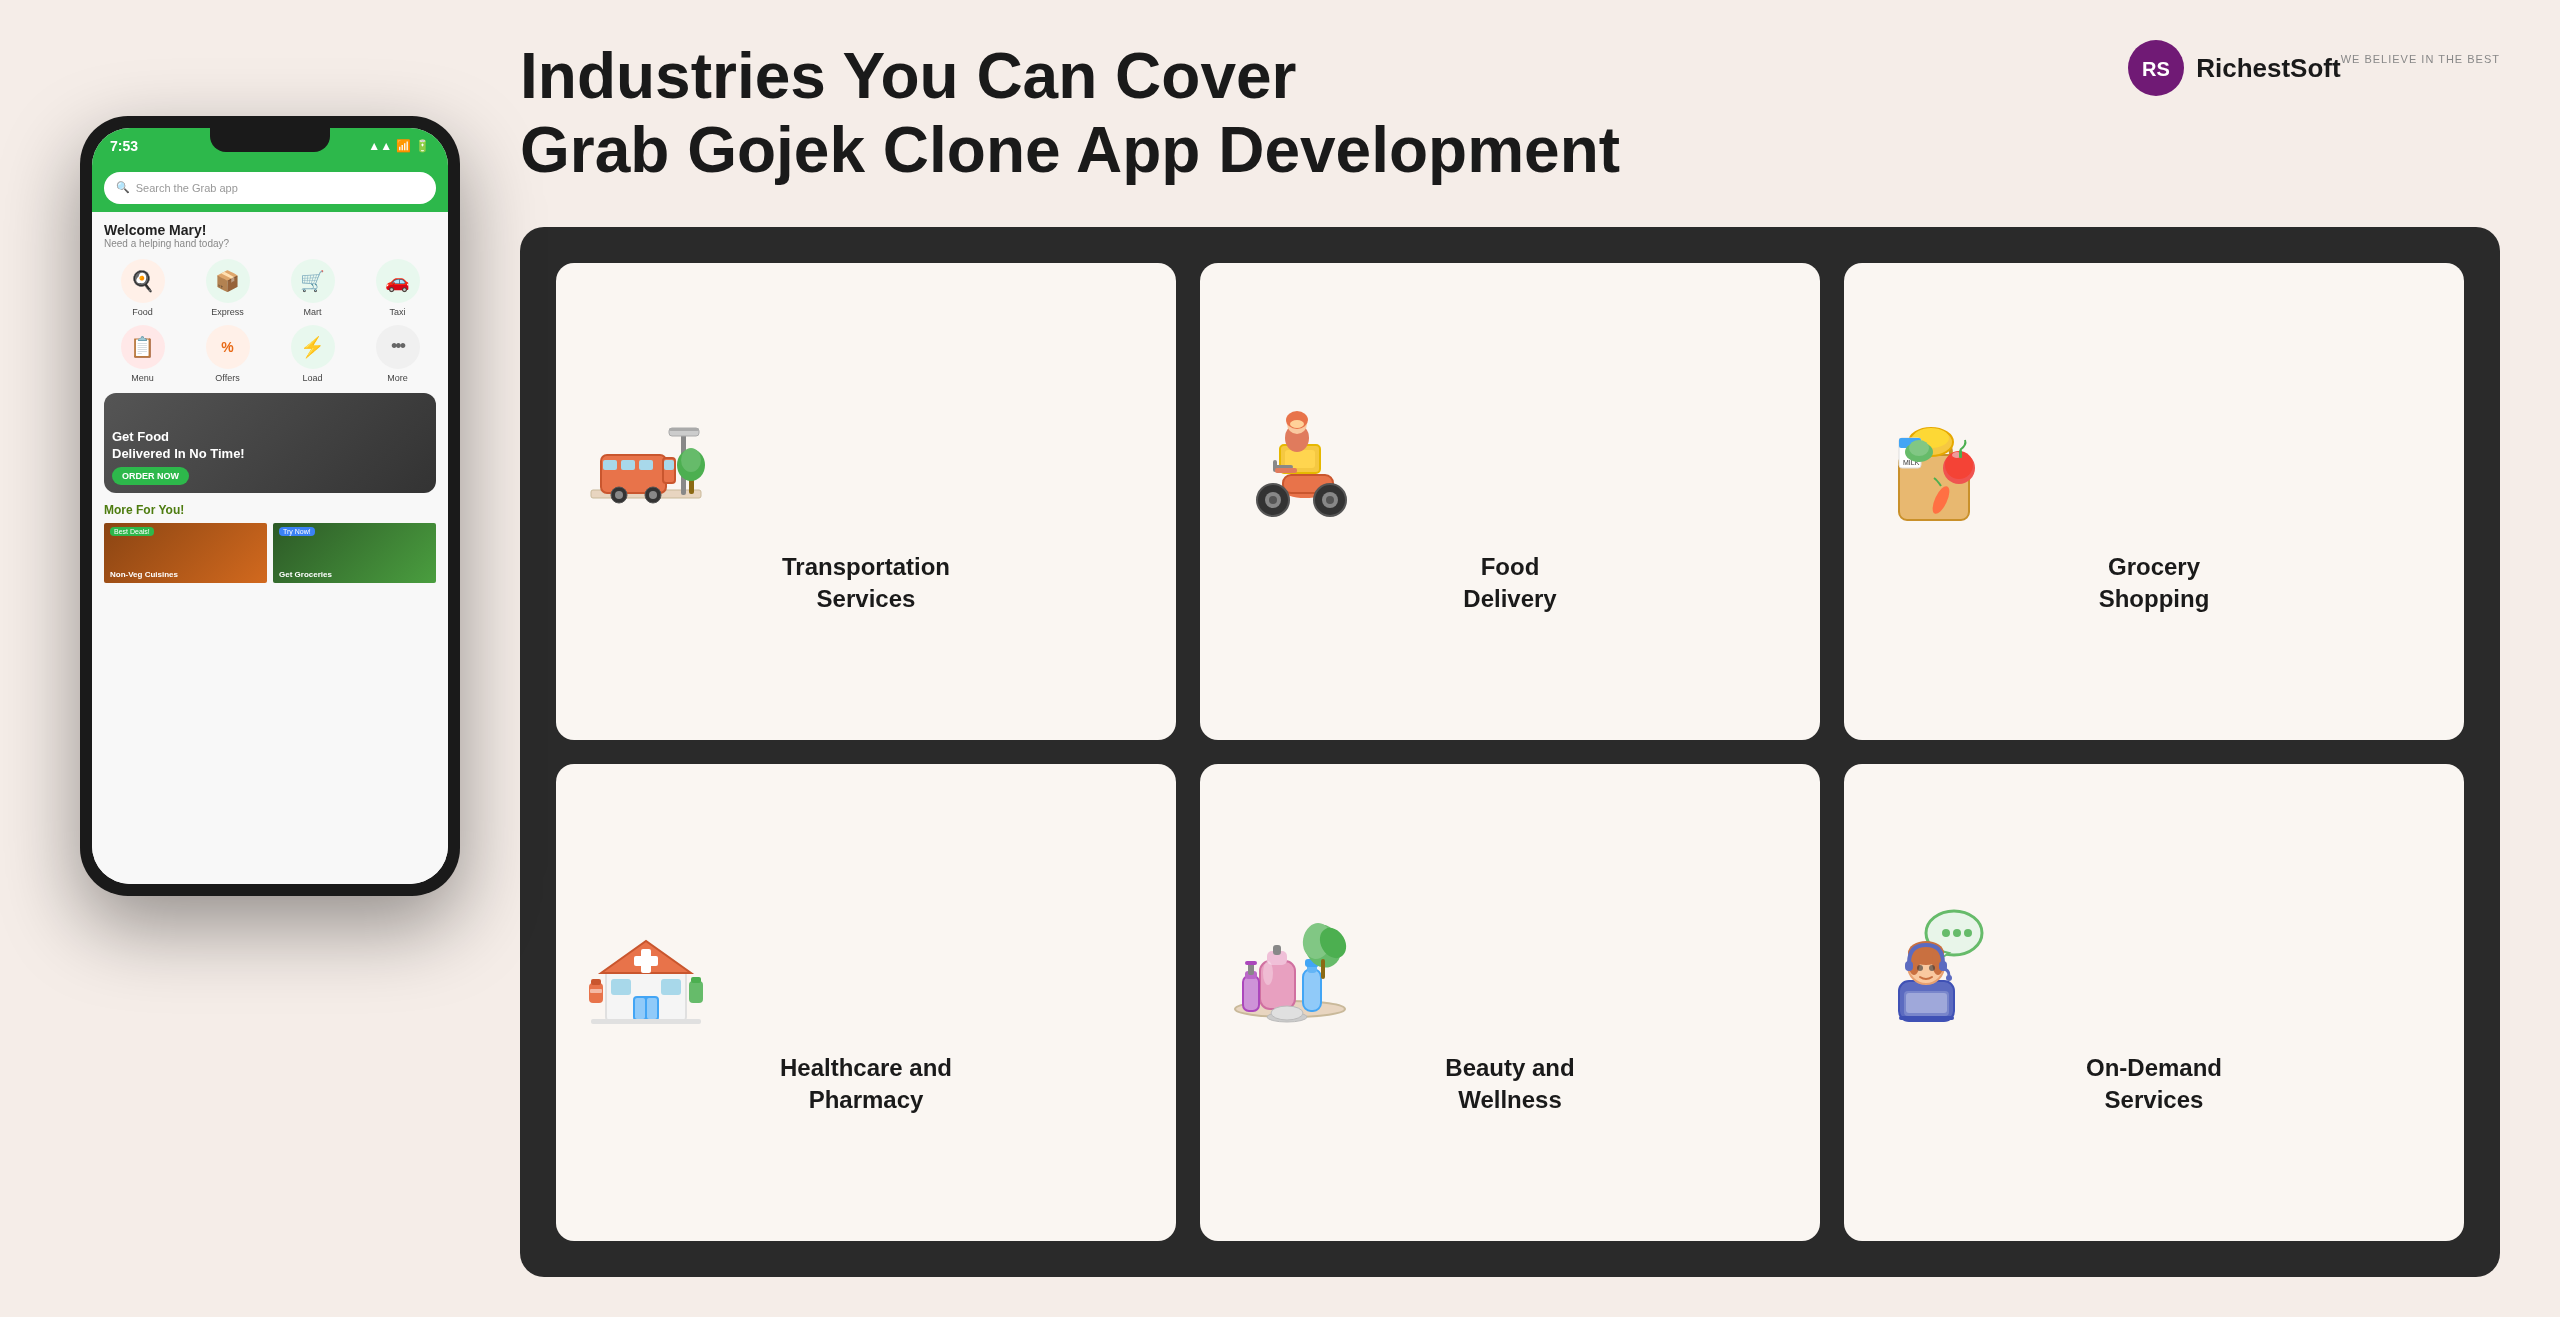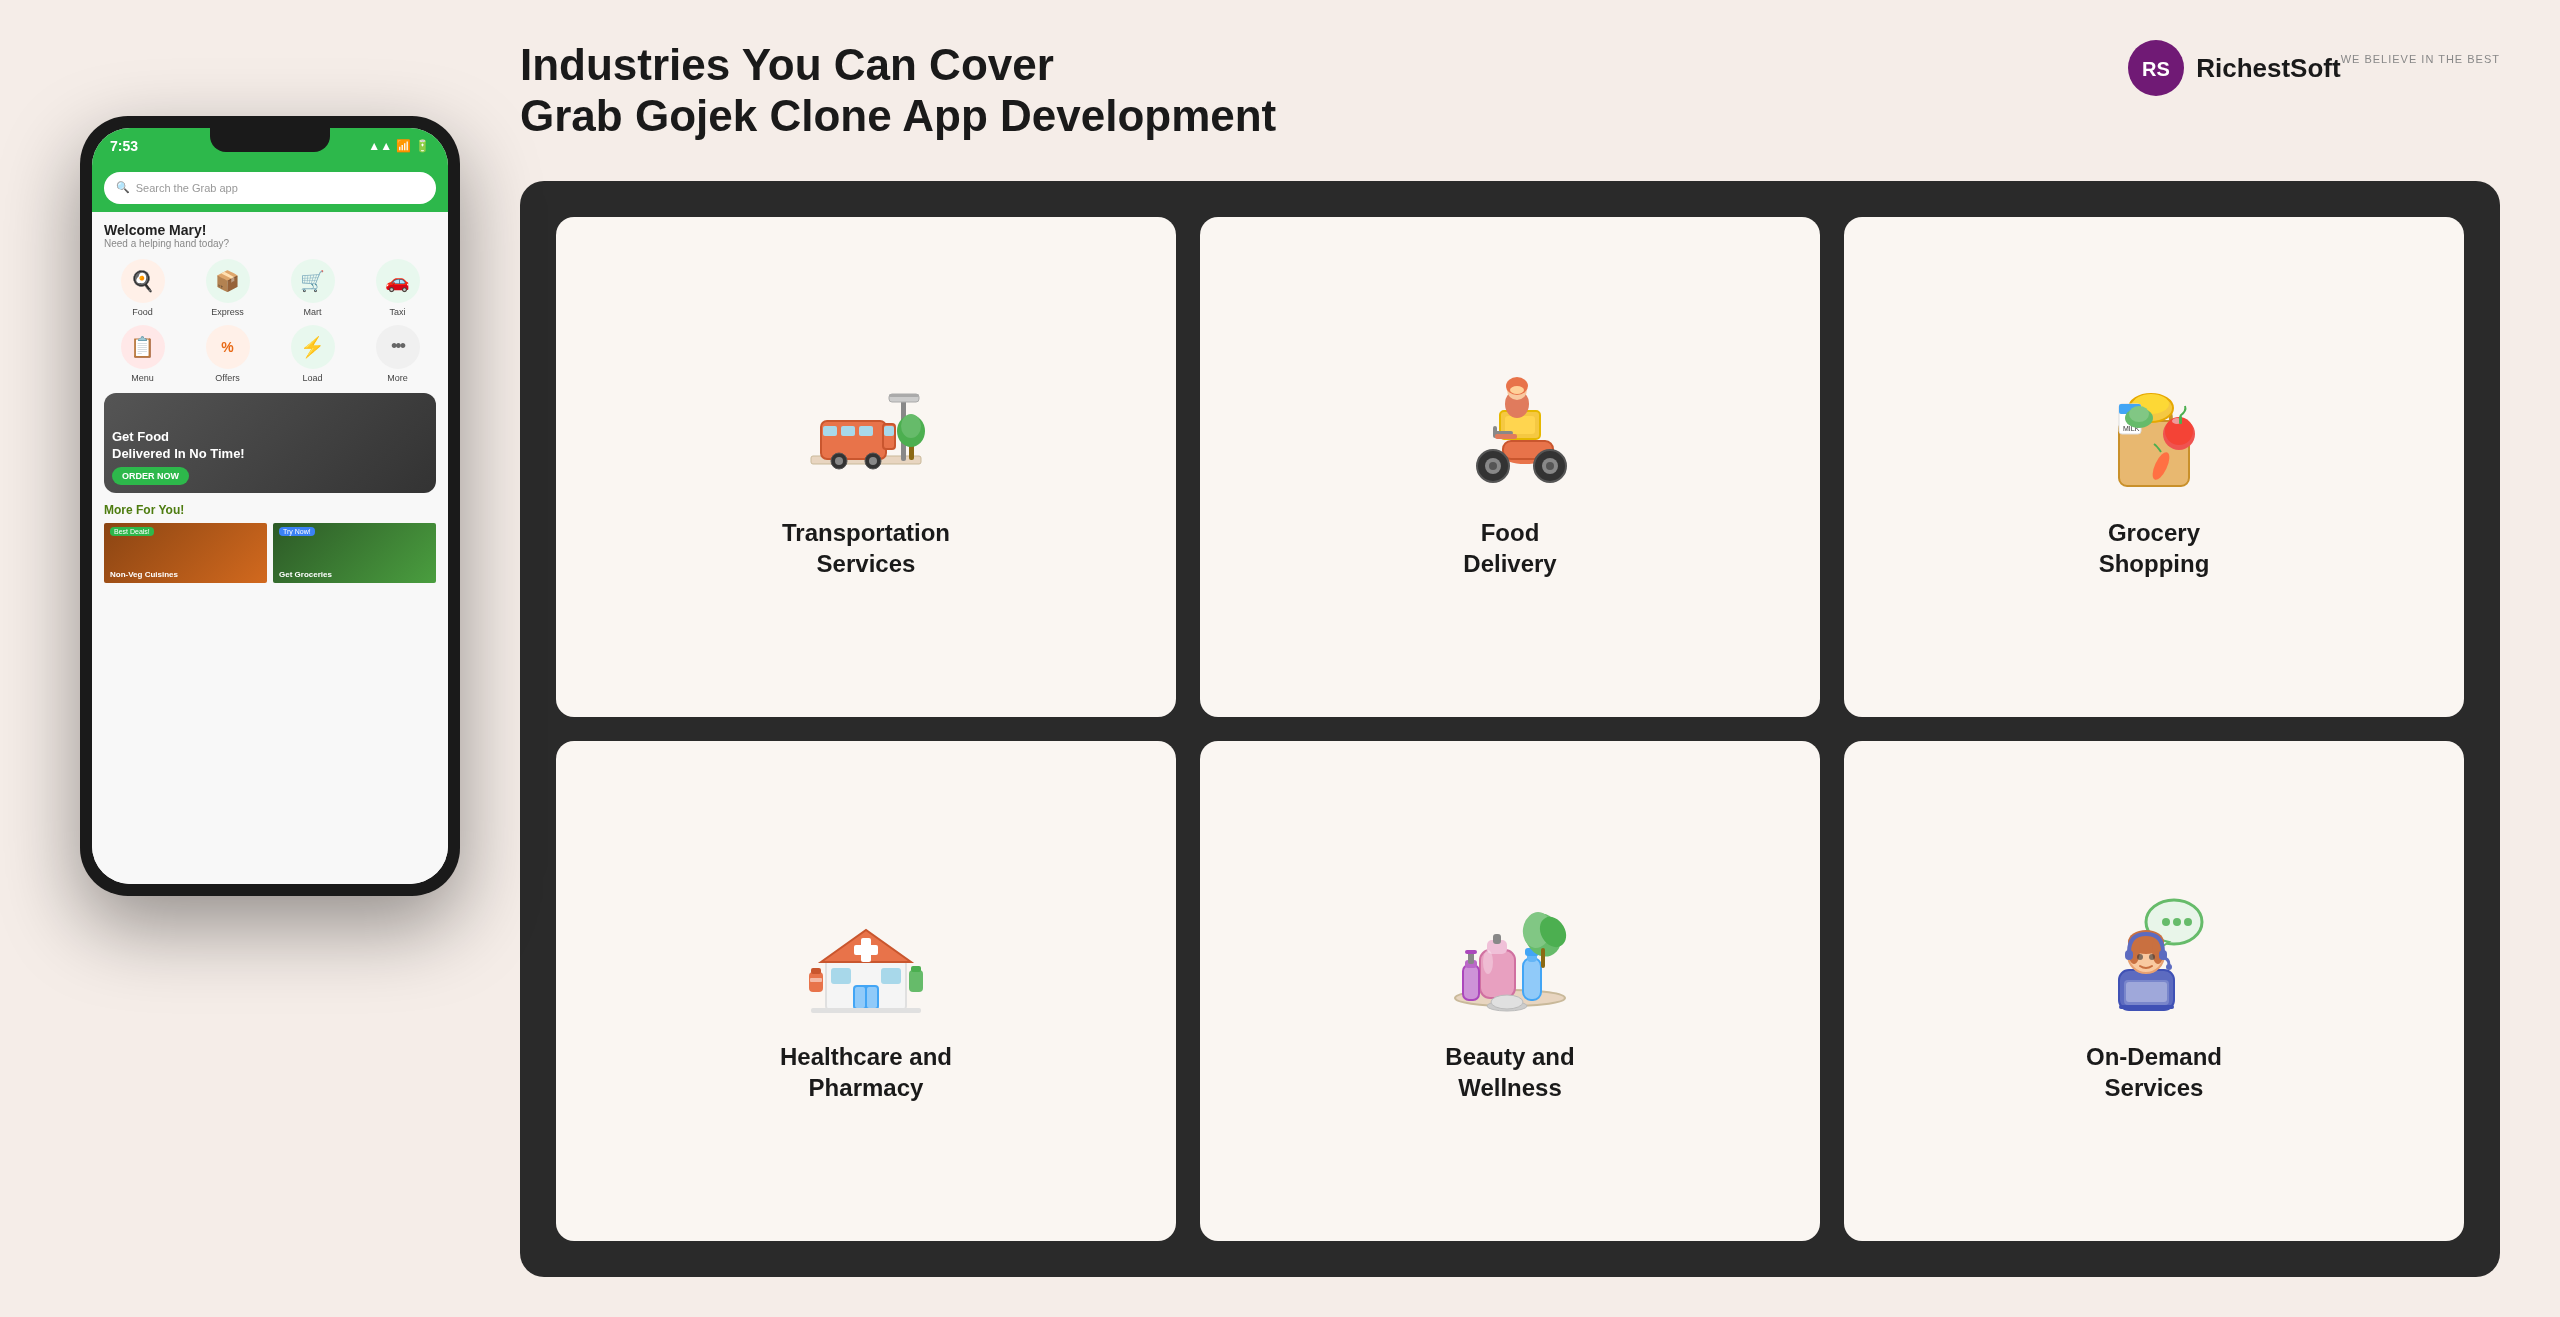--- a/index.html
+++ b/index.html
@@ -250,21 +250,21 @@
     }
 
     .header-row {
       display: flex;
       justify-content: space-between;
       align-items: flex-start;
       margin-bottom: 40px;
     }
 
     .main-title {
-      font-size: 44px;
+      font-size: 64px;
       font-weight: 900;
       color: #1a1a1a;
       line-height: 1.15;
     }
 
     .brand-logo {
       display: flex;
       align-items: center;
       gap: 12px;
       flex-shrink: 0;
@@ -310,21 +310,20 @@
       grid-template-rows: repeat(2, 1fr);
       gap: 24px;
       flex: 1;
     }
 
     .industry-card {
       background: #faf6f2;
       border-radius: 18px;
       display: flex;
       flex-direction: column;
-      align-items: center;
       justify-content: center;
       padding: 30px 20px 24px;
       gap: 16px;
     }
 
     .card-icon-area {
       width: 140px;
       height: 140px;
       display: flex;
       align-items: center;

